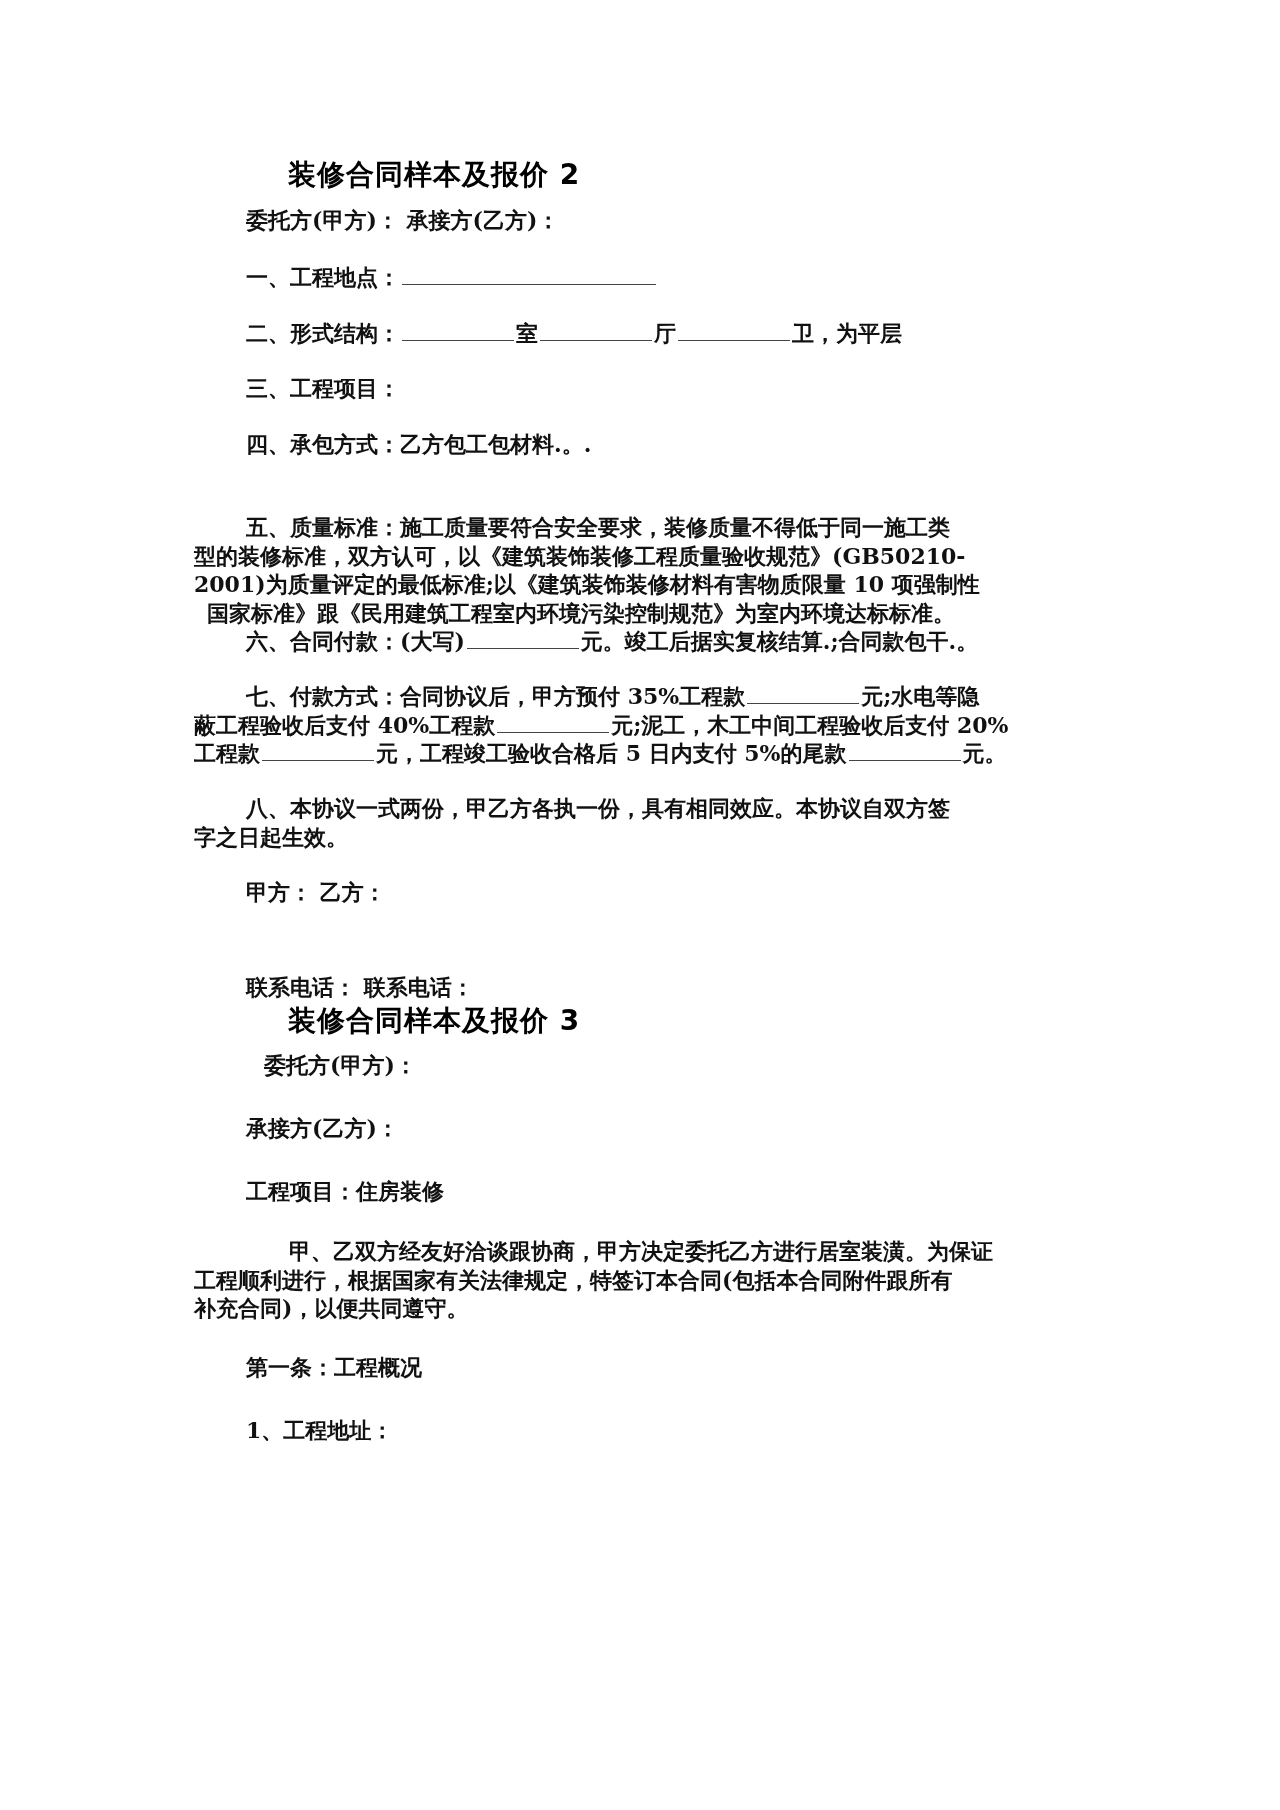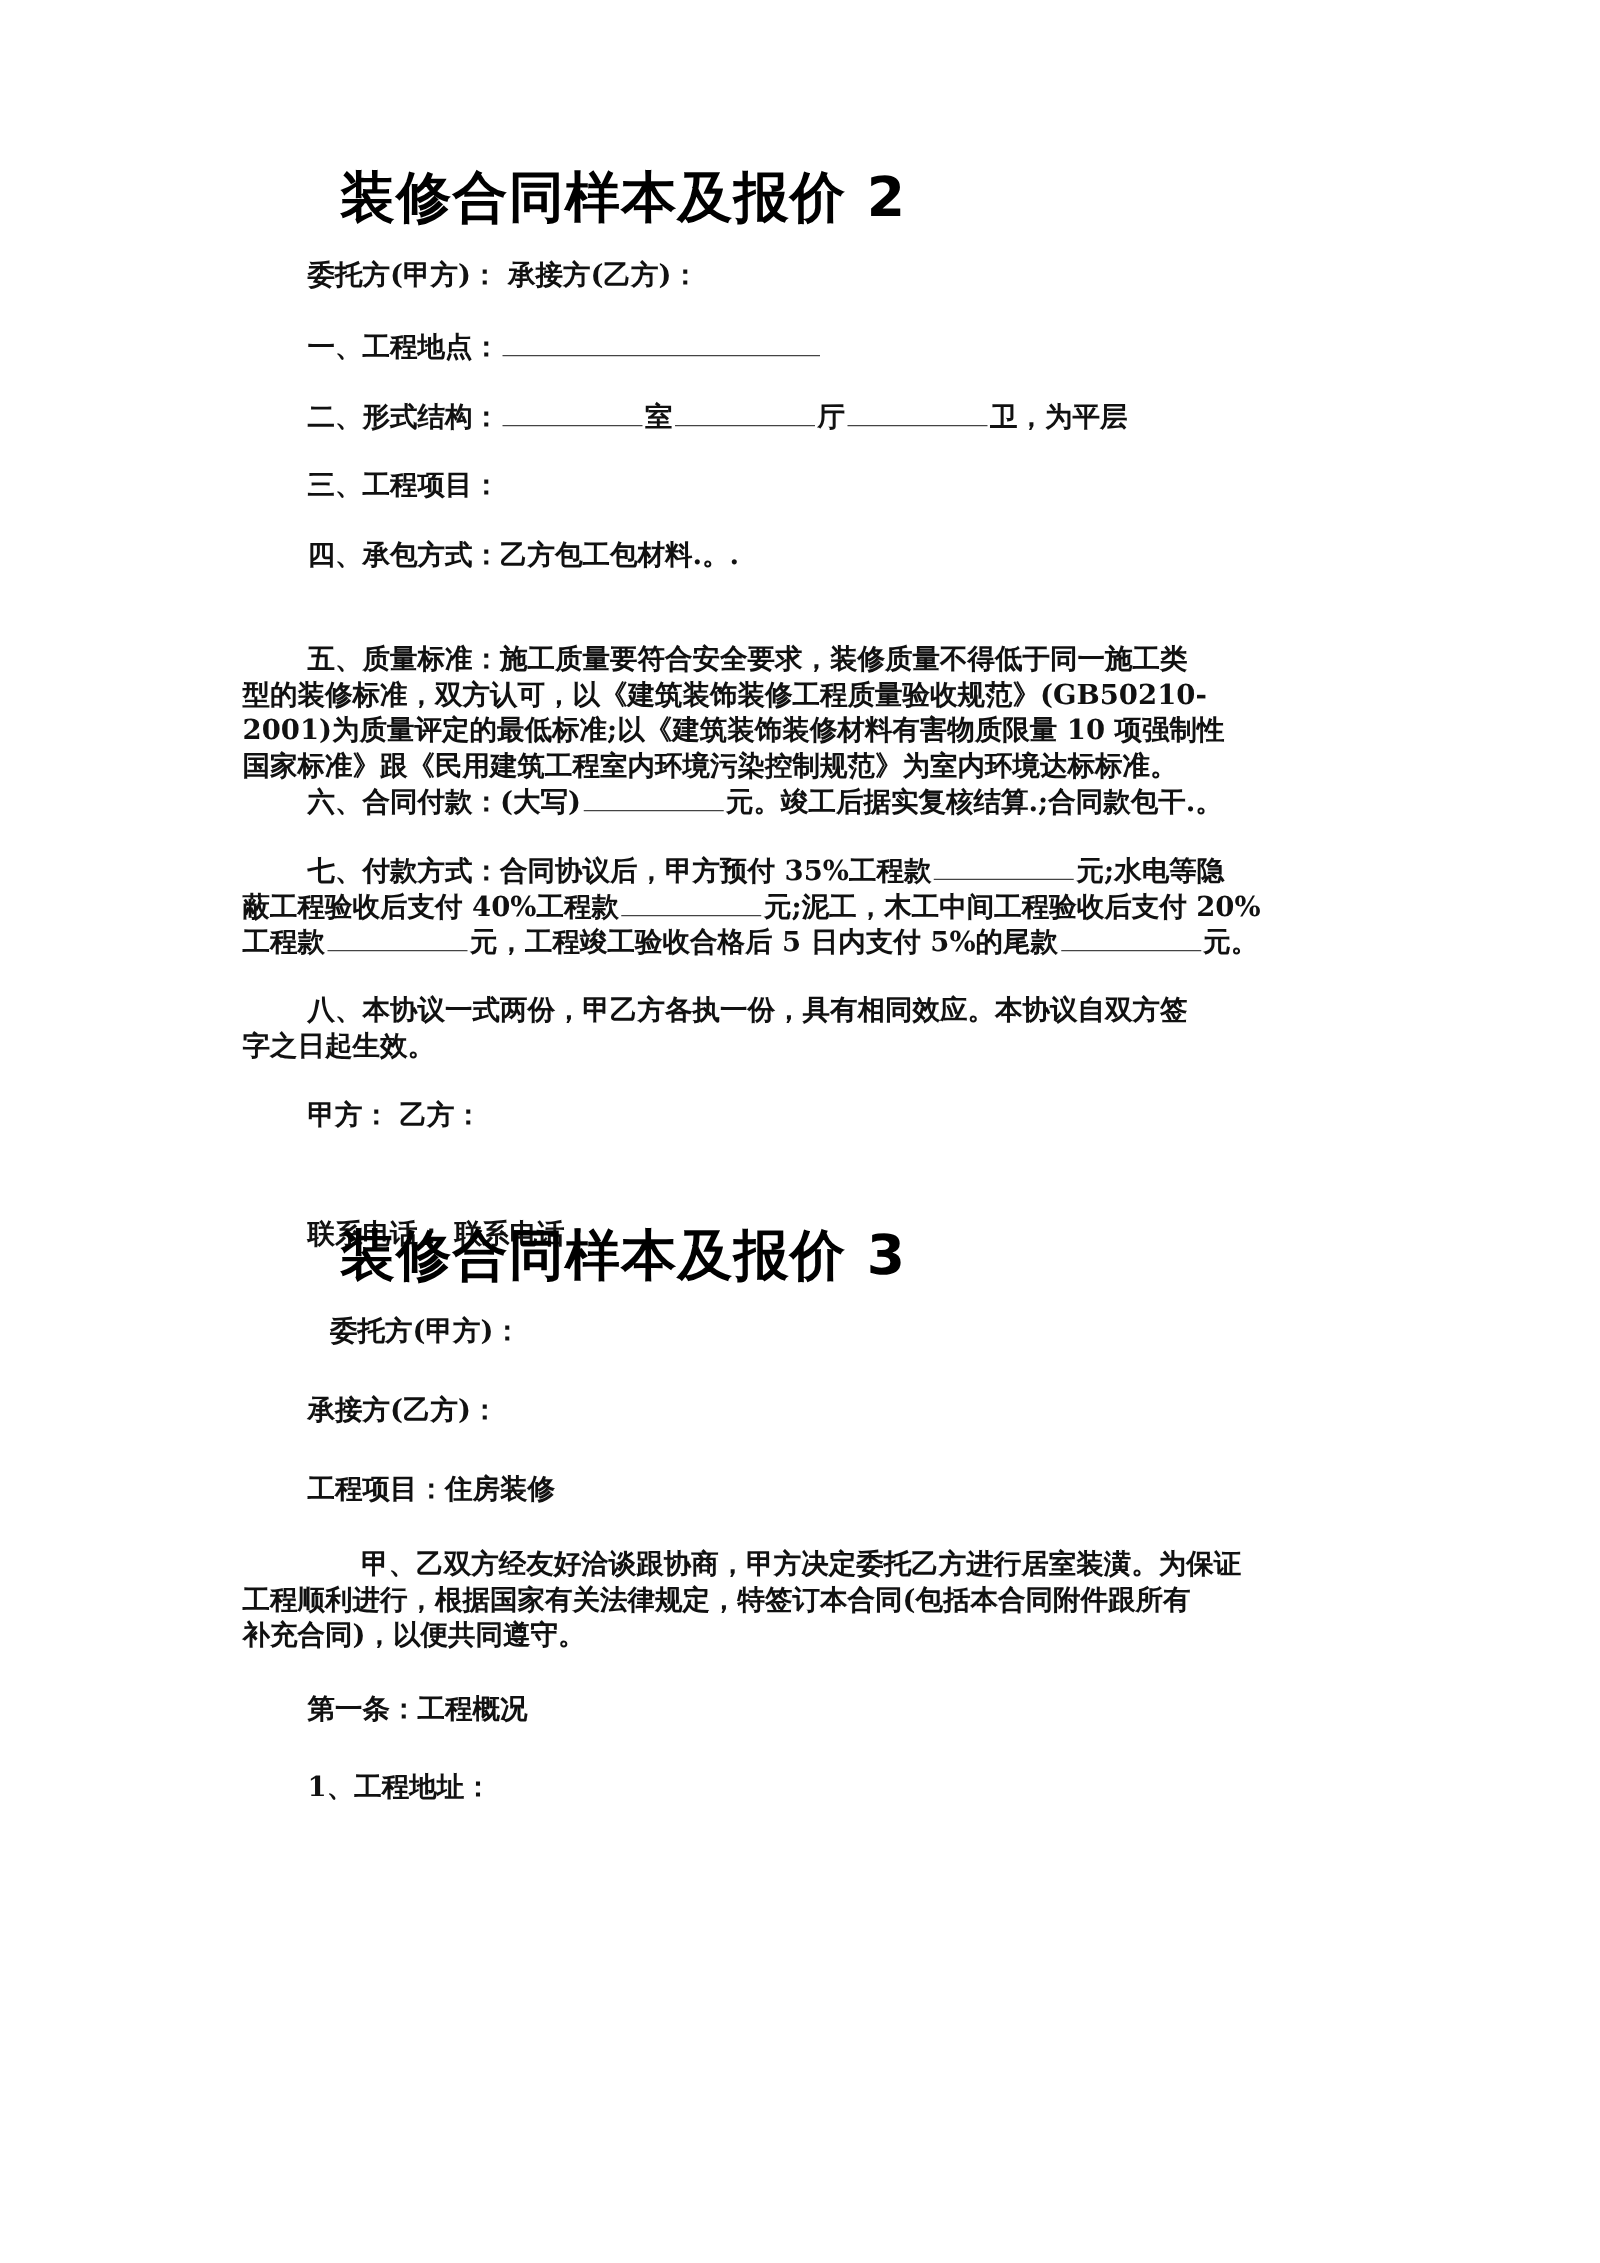--- a/index.html
+++ b/index.html
@@ -20,25 +20,25 @@
       left: 0; top: 0;
       width: 1280px;
       height: 1810px;
       background: #ffffff;
     }
     .title {
       position: absolute;
       left: 272px;
       font-family: "DejaVu Sans", "Liberation Sans", sans-serif;
       font-weight: bold;
-      font-size: 44px;
+      font-size: 28px;
       line-height: 44px;
       letter-spacing: 1px;
       color: #000000;
-      margin: 0;
+      margin: 16px;
       white-space: nowrap;
     }
     .line {
       position: absolute;
       font-size: 22px;
       line-height: 30px;
       white-space: nowrap;
       color: #111111;
       margin: 0;
       font-weight: bold;
@@ -72,21 +72,21 @@
     <span>一、工程地点：</span><span class="blank w-long"></span>
   </p>
 
   <p class="line indent" style="top:373px;">三、工程项目：</p>
 
   <p class="line indent" style="top:429px;">四、承包方式：乙方包工包材料.。.</p>
 
   <p class="line indent" style="top:512px;">五、质量标准：施工质量要符合安全要求，装修质量不得低于同一施工类</p>
   <p class="line flush" style="top:541px;">型的装修标准，双方认可，以《建筑装饰装修工程质量验收规范》(GB50210-</p>
   <p class="line flush" style="top:569px;">2001)为质量评定的最低标准;以《建筑装饰装修材料有害物质限量 10 项强制性</p>
-  <p class="line flush" style="top:598px;">国家标准》跟《民用建筑工程室内环境污染控制规范》为室内环境达标标准。</p>
+  <p class="line flush" style="top:598px;margin-left:13px;">国家标准》跟《民用建筑工程室内环境污染控制规范》为室内环境达标标准。</p>
 
   <p class="line indent" style="top:626px;">
     <span>六、合同付款：(大写)</span><span class="blank w-med"></span><span>元。竣工后据实复核结算.;合同款包干.。</span>
   </p>
 
   <p class="line indent" style="top:681px;">
     <span>七、付款方式：合同协议后，甲方预付 35%工程款</span><span class="blank w-med"></span><span>元;水电等隐</span>
   </p>
   <p class="line flush" style="top:710px;">
     <span>蔽工程验收后支付 40%工程款</span><span class="blank w-med"></span><span>元;泥工，木工中间工程验收后支付 20%</span>

